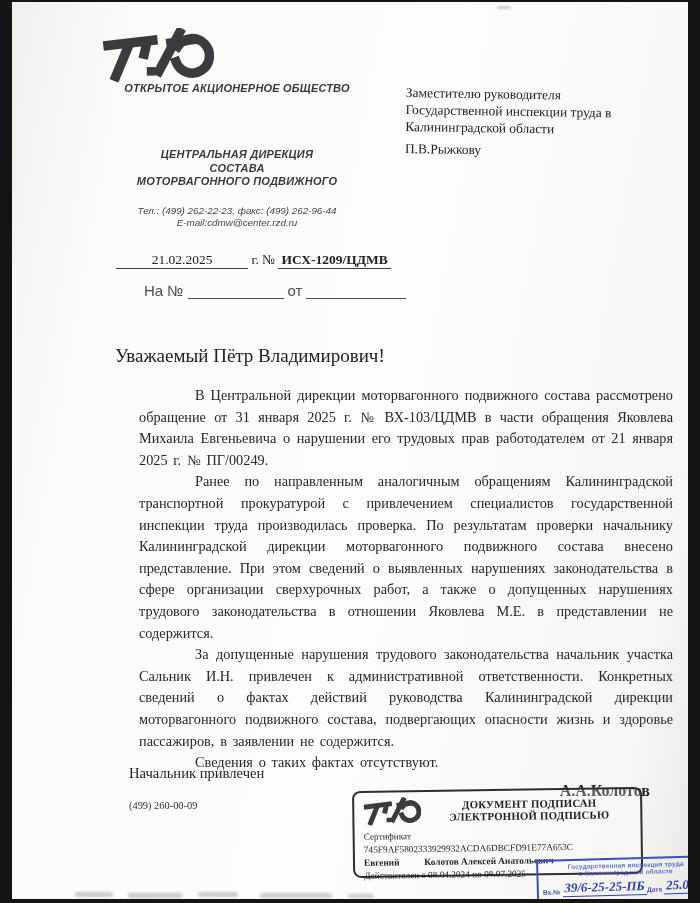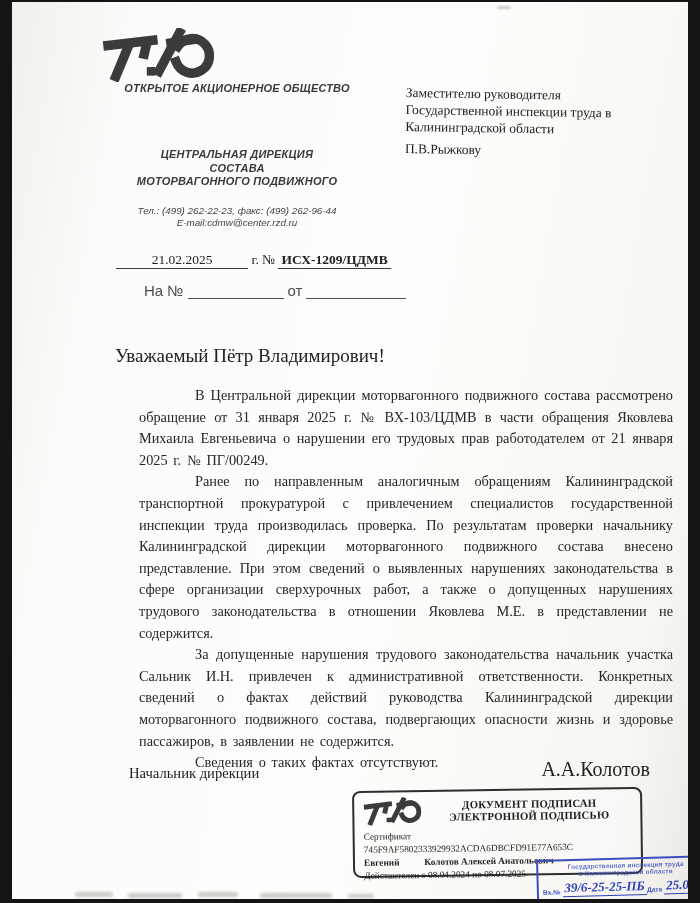--- a/index.html
+++ b/index.html
@@ -47,21 +47,21 @@
   
   .salutation { position:absolute; left:103px; top:343px; width:534px;
                 text-align:left; font-size:19px; color:#222; }
   .letter-body { position:absolute; left:103px; top:383px; width:534px;
                  font-size:14.3px; line-height:21.6px; color:#262626;
                  text-align:justify; word-spacing:2.2px;margin-left:24px; }
   .letter-body p { text-indent:56px; }
 
   
   .sig-position { position:absolute; left:117px; top:763px; font-size:14.6px; color:#222; }
-  .sig-name { position:absolute; right:38px; top:756px; font-size:20px; color:#222; }
+  .sig-name { position:absolute; right:38px; top:780px; font-size:16px; color:#222;font-weight:bold; }
   .executor { position:absolute; left:117px; top:797px; font-size:10.4px;
               line-height:13.6px; color:#333; }
 
   
   .esign { position:absolute; left:340px; top:789px; width:290px; height:87px;
            border:2px solid #2e2e2e; border-radius:8px; padding:5px 9px 0 9px;
            transform:rotate(-.8deg); transform-origin:left top;
            background:rgba(255,255,255,.25); color:#1f1f1f; }
   .esign-head { display:flex; align-items:center; gap:6px; }
   .esign-title { flex:1; text-align:center; font-weight:700; font-size:10.8px;
@@ -141,23 +141,24 @@
   </div>
 
   <div class="salutation">Уважаемый Пётр Владимирович!</div>
   <div class="letter-body">
     <p>В Центральной дирекции моторвагонного подвижного состава рассмотрено обращение от 31 января 2025 г. № ВХ-103/ЦДМВ в части обращения Яковлева Михаила Евгеньевича о нарушении его трудовых прав работодателем от 21 января 2025 г. № ПГ/00249.</p>
     <p>Ранее по направленным аналогичным обращениям Калининградской транспортной прокуратурой с привлечением специалистов государственной инспекции труда производилась проверка. По результатам проверки начальнику Калининградской дирекции моторвагонного подвижного состава внесено представление. При этом сведений о выявленных нарушениях законодательства в сфере организации сверхурочных работ, а также о допущенных нарушениях трудового законодательства в отношении Яковлева М.Е. в представлении не содержится.</p>
     <p>За допущенные нарушения трудового законодательства начальник участка Сальник И.Н. привлечен к административной ответственности. Конкретных сведений о фактах действий руководства Калининградской дирекции моторвагонного подвижного состава, подвергающих опасности жизнь и здоровье пассажиров, в заявлении не содержится.</p>
     <p>Сведения о таких фактах отсутствуют.</p>
   </div>
 
-  <div class="sig-position">Начальник дирекции</div>
+  <div class="sig-position">Начальник привлечен</div>
   <div class="sig-name">А.А.Колотов</div>
   <div class="executor">
+    <div>(499) 260-00-09</div>
   </div>
 
   <div class="esign">
     <div class="esign-head">
       <span class="logo-small">
         <svg viewBox="0 0 130 62" width="58" height="28">
           <g class="stroke" stroke-linecap="square">
             <path d="M7,20 L59,14"></path>
               <path d="M52,17 L49,30"></path>
               <path d="M31,20 L16,56"></path>

